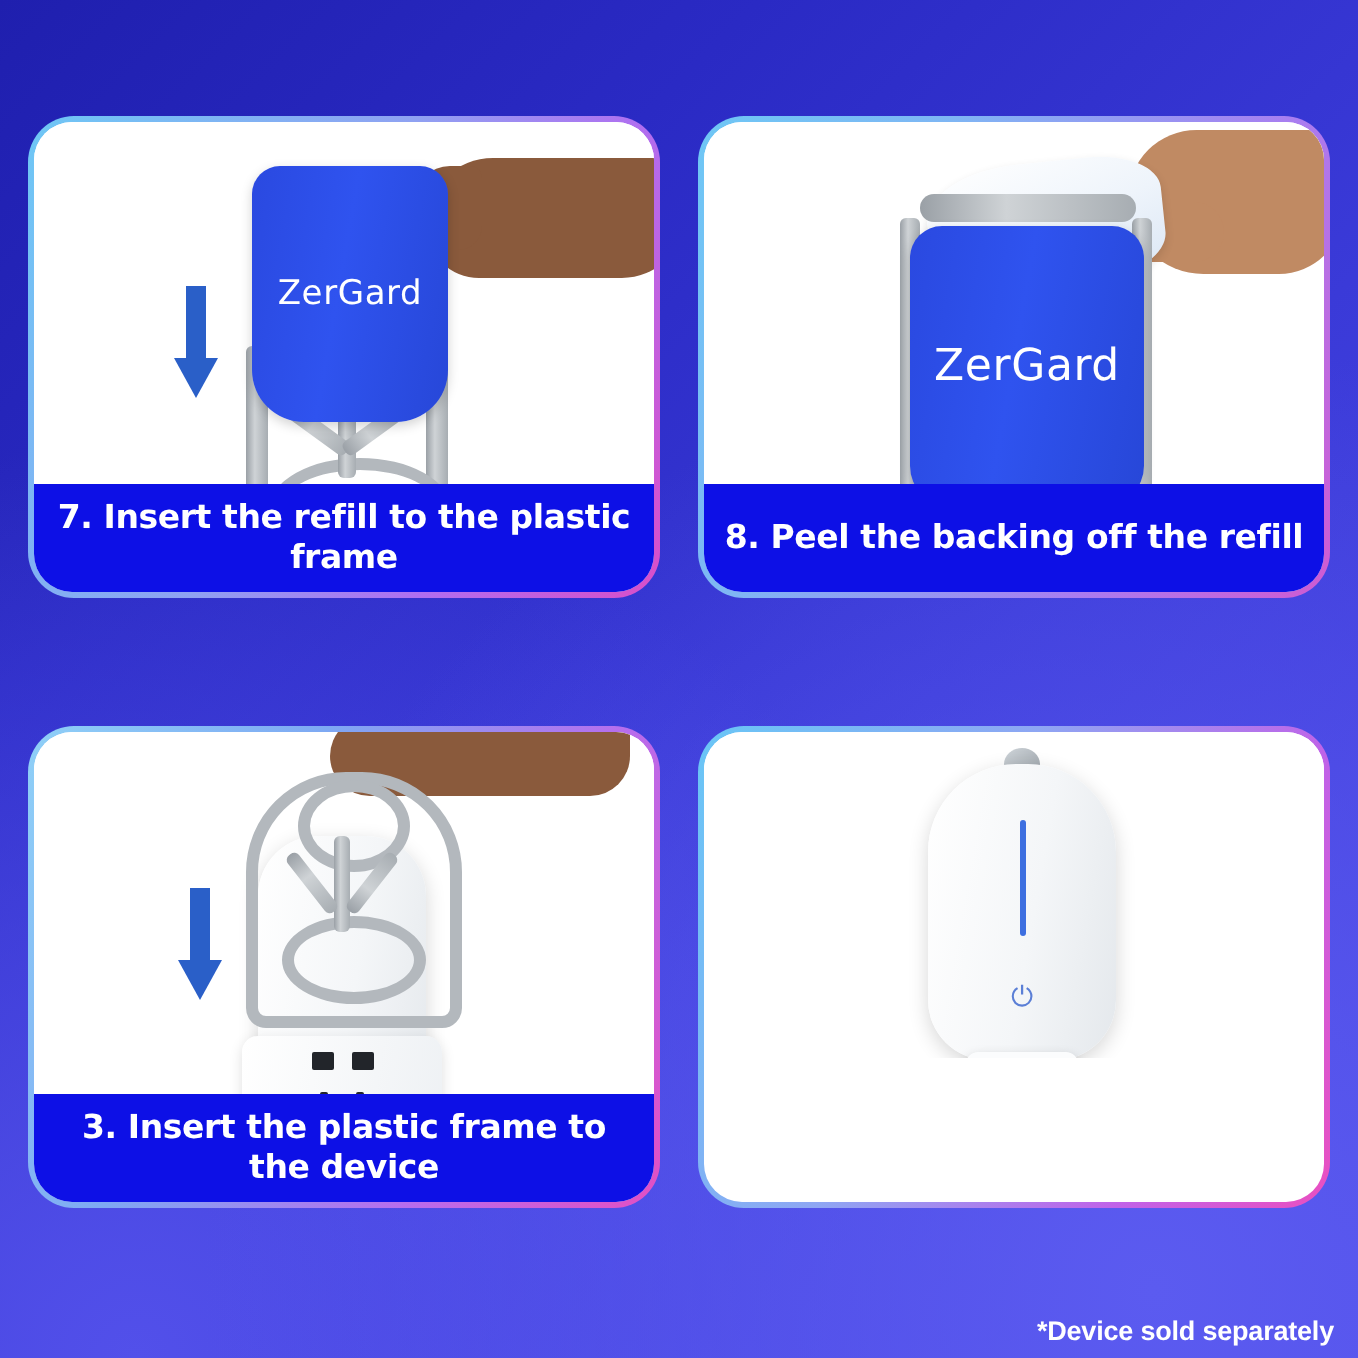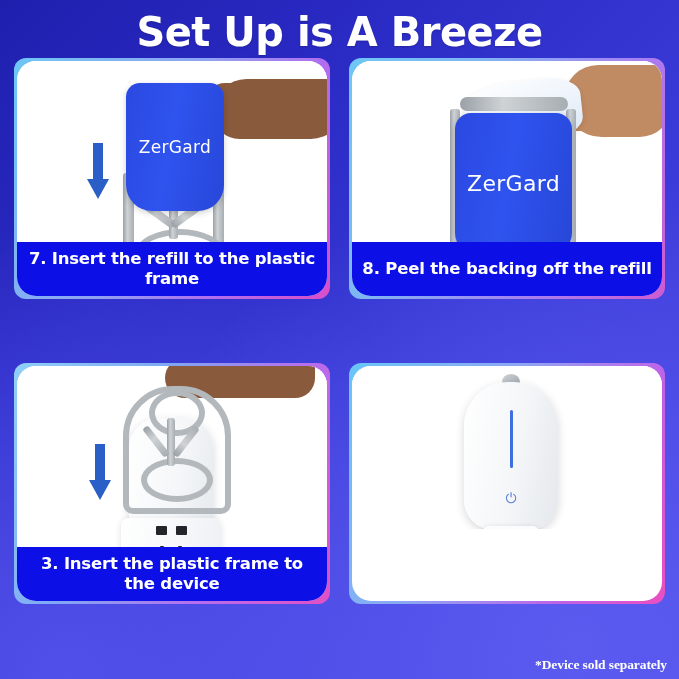--- a/index.html
+++ b/index.html
@@ -24,21 +24,21 @@
     letter-spacing:-0.5px;
     font-family:"DejaVu Sans","Liberation Sans",sans-serif;
     text-shadow:0 1px 2px rgba(0,0,0,.18);
     white-space:nowrap;
   }
 
   
   .grid{position:absolute;left:14px;top:58px;width:651px;height:593px;}
   .card{
     position:absolute;width:316px;height:241px;
-    border-radius:12px;padding:3px;box-sizing:border-box;
+    border-radius:23px;padding:3px;box-sizing:border-box;
     overflow:hidden;
   }
   .card.c1{left:0;top:0;background:linear-gradient(115deg,#6ec7f5 0%,#8fa2f2 45%,#b06ef0 72%,#d94ec9 100%);}
   .card.c2{left:335px;top:0;background:linear-gradient(115deg,#6ec7f5 0%,#7fb6f4 30%,#a97df0 70%,#cf5ad2 100%);}
   .card.c3{left:0;top:305px;background:linear-gradient(115deg,#8fd0f7 0%,#7ea9f3 35%,#b76ded 70%,#e24fc4 100%);}
   .card.c4{left:335px;top:305px;background:linear-gradient(115deg,#69c6f6 0%,#8ea6f3 40%,#c062e8 75%,#ea4fc0 100%);}
   .card-inner{
     position:relative;width:100%;height:100%;
     border-radius:19px;overflow:hidden;background:#ffffff;
   }
@@ -91,30 +91,29 @@
   .outlet{
     position:absolute;background:#fbfcfd;border-radius:6px;
     box-shadow:0 2px 6px rgba(0,0,0,.18);
   }
   .slot{position:absolute;background:#22252a;border-radius:1px;}
   .ground{position:absolute;background:#22252a;border-radius:2px 2px 4px 4px;}
 
   .footnote{
     position:absolute;right:12px;bottom:6px;
     color:#ffffff;font-size:13.5px;font-weight:bold;
-    font-family:Liberation Serif, serif;
+    font-family:Liberation Sans, sans-serif;
     letter-spacing:-0.1px;
   }
 </style>
 </head>
 <body>
 
 <div id="stage">
 
-  <div class="title">Set Up is A Breeze</div>
 
   <div class="grid">
 
     <div class="card c1">
       <div class="card-inner">
         <div class="photo">
 
           <div class="arrow" style="left:70px;top:82px;">
             <div class="shaft"></div>
               <div class="head"></div>

